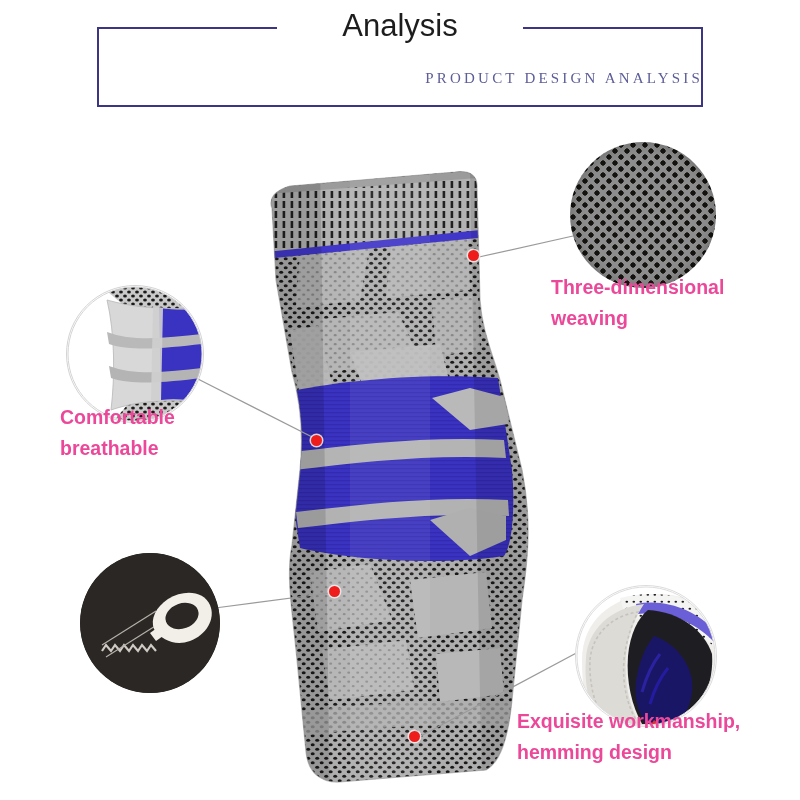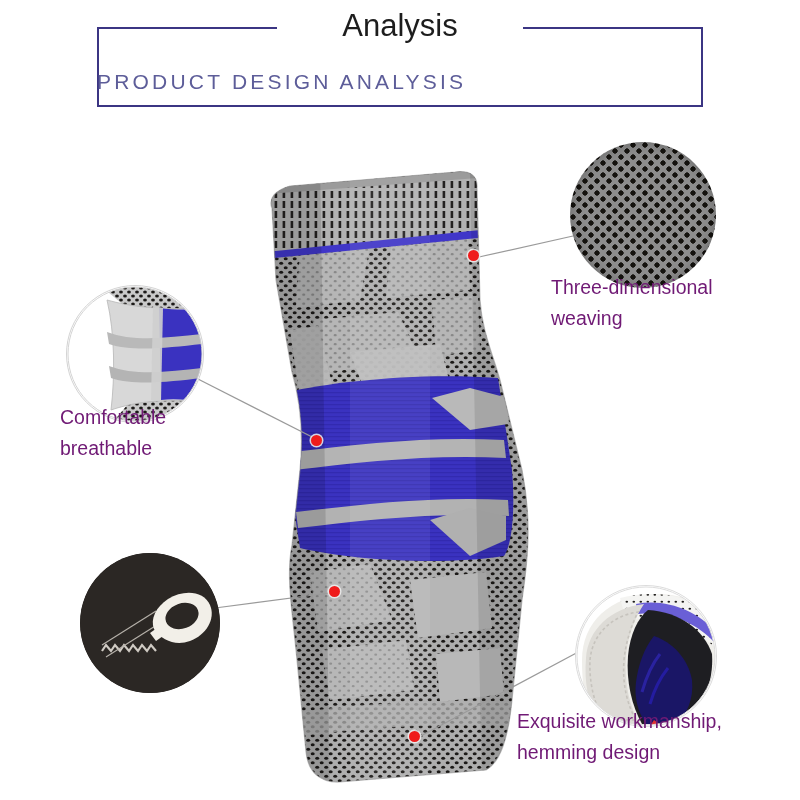--- a/index.html
+++ b/index.html
@@ -39,47 +39,49 @@
     left: 97px;
     top: 8px;
     width: 606px;
     text-align: center;
   }
   #header-subtitle {
     position: absolute;
     left: 97px;
     top: 70px;
     width: 606px;
-    text-align: left;
-    font-size: 21px;
+    text-align: right;
+    font-size: 15px;
     font-weight: 400;
     color: #5d5d99;
     letter-spacing: 3.2px;
+    font-family: Liberation Serif, serif;
   }
 
   
   #connectors {
     position: absolute;
     left: 0; top: 0;
     width: 800px; height: 800px;
     pointer-events: none;
   }
 
   
   .callout-circle {
     position: absolute;
     border-radius: 50%;
     overflow: hidden;
   }
   .callout-label {
     position: absolute;
     font-size: 19.5px;
-    color: #701a75;
+    color: #ec4899;
     line-height: 31px;
     white-space: pre-line;
+    font-weight: bold;
   }
 
   
   #circle-weaving {
     left: 570px; top: 142px;
     width: 146px; height: 146px;
     background-color: #8d8d8d;
     background-image:
       radial-gradient(circle at 3px 3px, #15130f 2.4px, rgba(0,0,0,0) 2.9px),
       radial-gradient(circle at 9px 9px, #15130f 2.4px, rgba(0,0,0,0) 2.9px),

